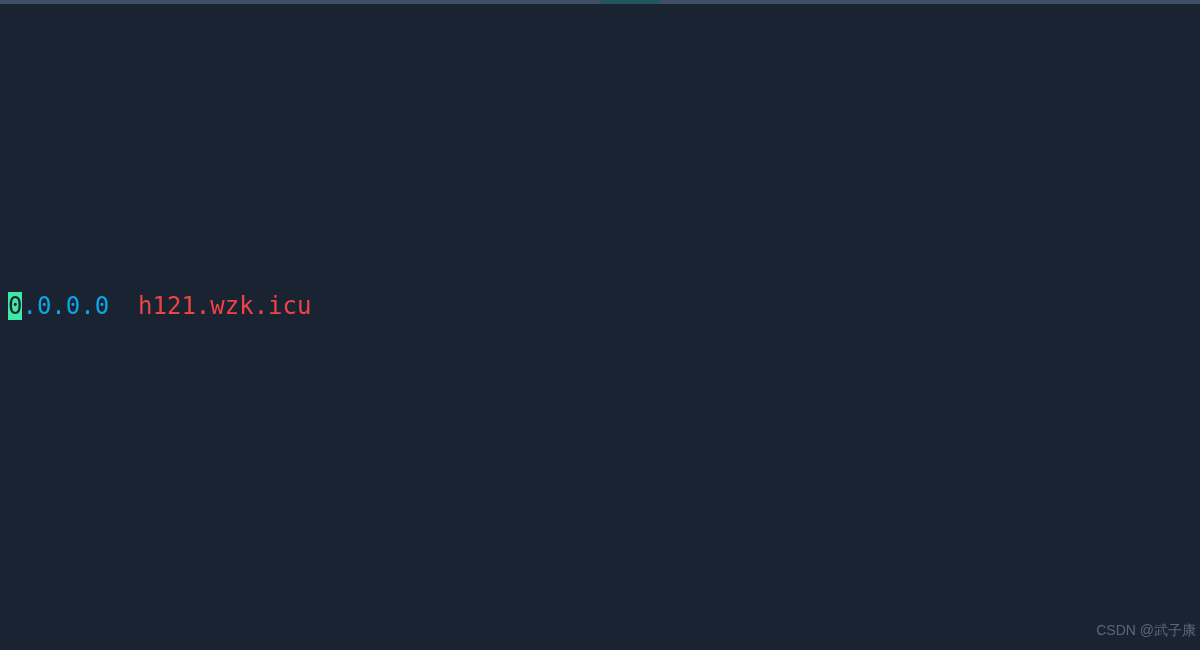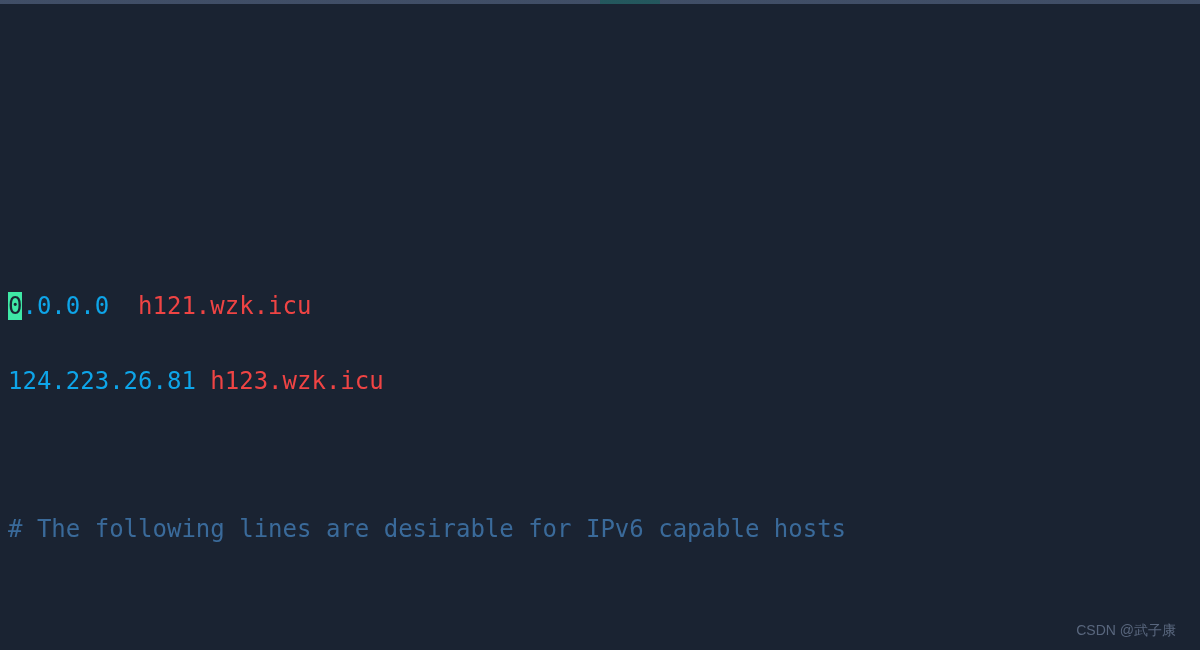--- a/index.html
+++ b/index.html
@@ -35,39 +35,37 @@
     .cursor-block {
       background: #3fe8a6;
       color: #1a2332;
     }
     .ip { color: #0ea5e9; }
     .host { color: #ef4444; }
     .comment { color: #3a6a9a; }
     .watermark {
       position: absolute;
       bottom: 8px;
-      right: 24px;
+      right: 4px;
       font-size: 14px;
       color: #7a8aa5;
       font-family: sans-serif;
       opacity: 0.65;
     }
   </style>
 </head>
 <body>
 
 
 
 <div class="top-bar"></div>
 
 <div class="editor">
 <div><span class="cursor-block">0</span><span class="ip">.0.0.0</span><span>  </span><span class="host">h121.wzk.icu</span></div>
-<div><span class="ip">124.223.26.81</span><span> </span><span class="host">h123.wzk.icu</span></div>
 <div>&nbsp;</div>
-<div><span class="comment"># The following lines are desirable for IPv6 capable hosts</span></div>
 
 
 
 
 
 
 
 
 
 

